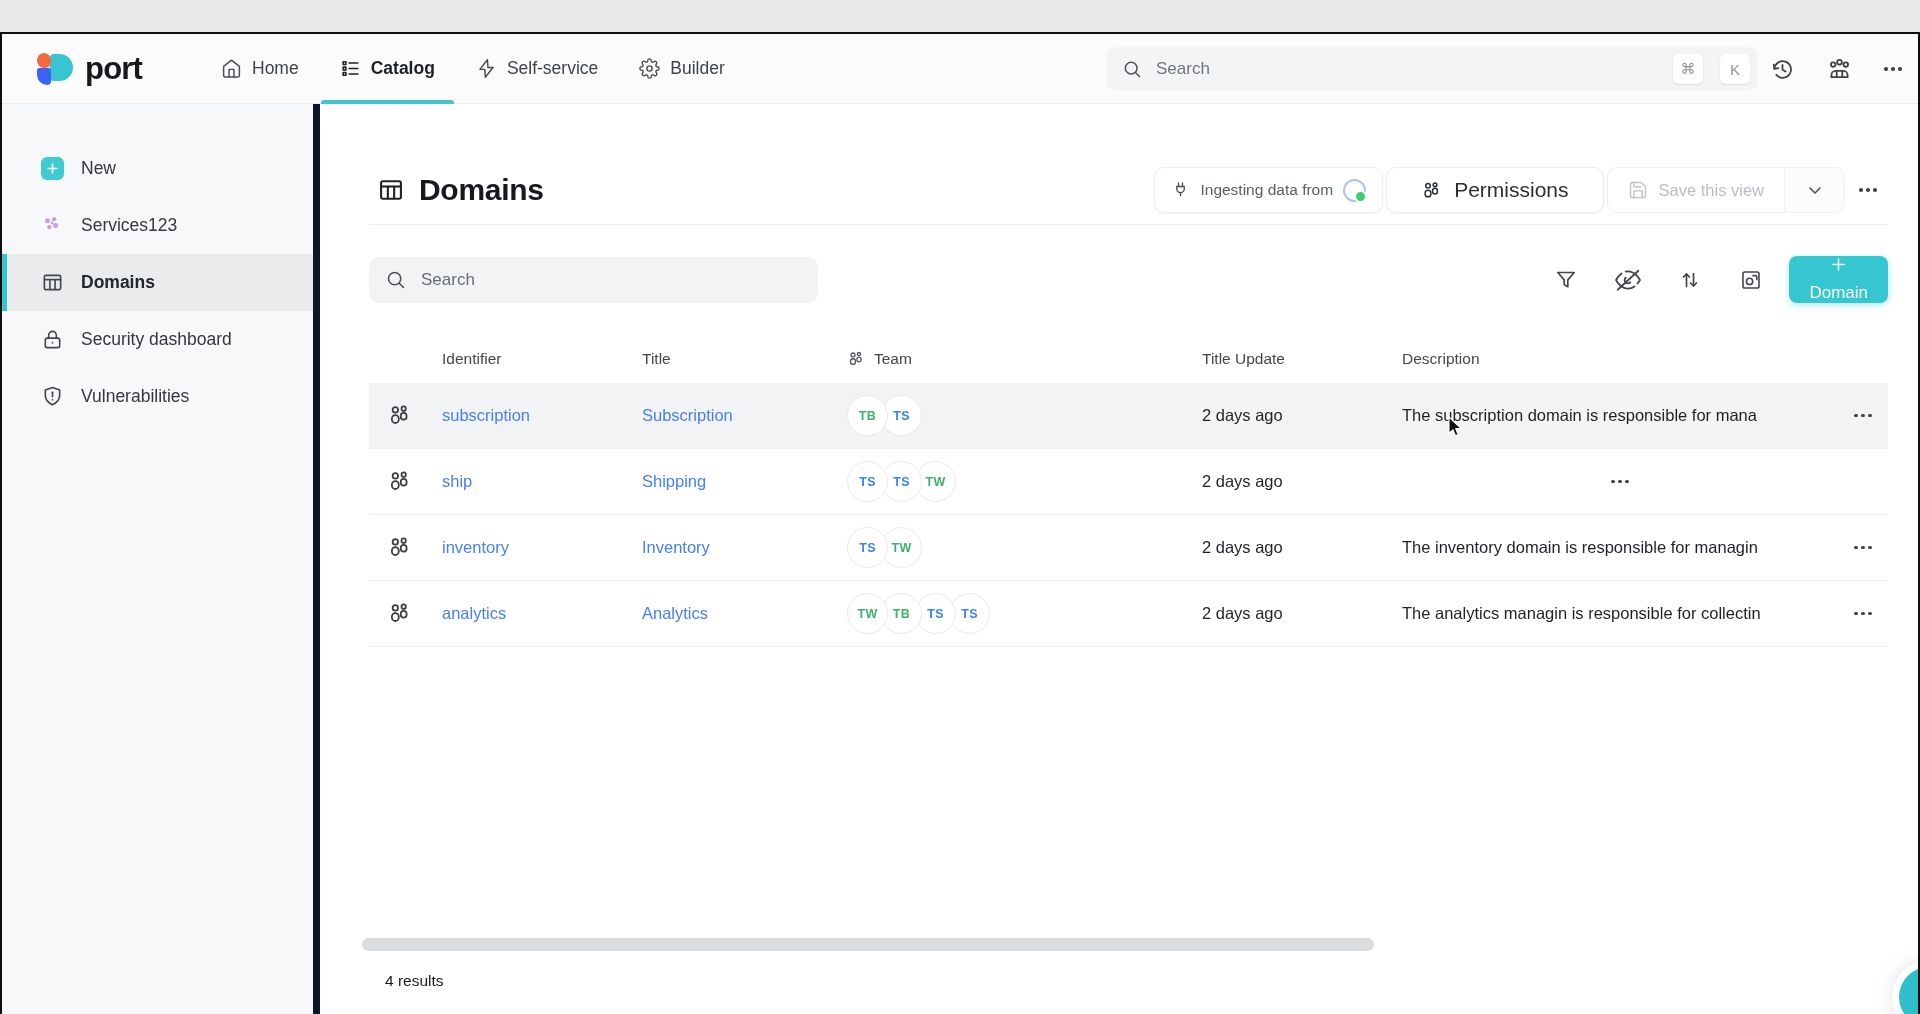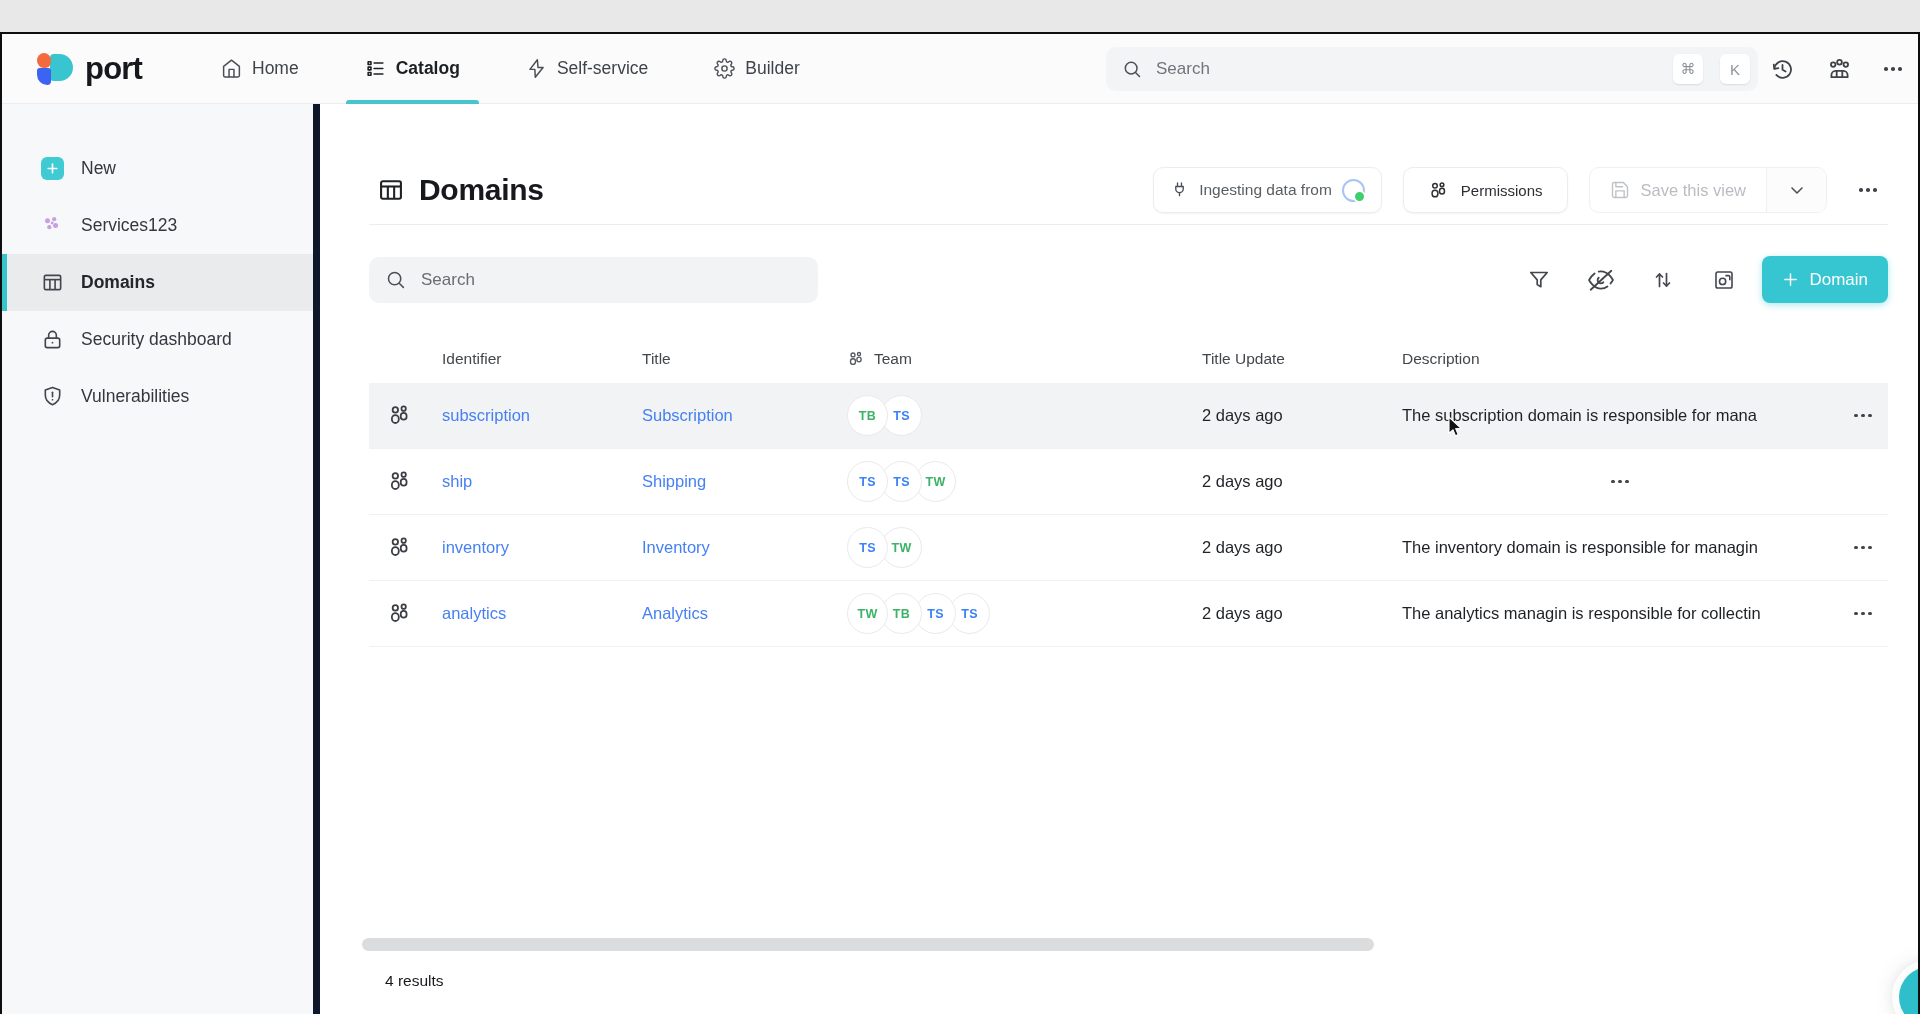--- a/index.html
+++ b/index.html
@@ -8,21 +8,21 @@
   .frame{position:relative;width:1920px;height:1014px;background:#fff;border:2px solid #0e0e0e;border-bottom-width:5px;overflow:hidden;margin-top:32px;}
 
   
   .topbar{position:absolute;top:0;left:0;right:0;height:70px;background:#fbfbfc;border-bottom:1px solid #ededef;display:flex;align-items:center;z-index:6;}
   .brand{display:flex;align-items:center;gap:11px;margin-left:34px;width:178px;flex:none;}
   .mark{position:relative;width:38px;height:38px;flex:none;}
   .m-teal{position:absolute;right:1px;top:4px;width:23px;height:27px;background:#38c5d0;border-radius:4px 14px 14px 4px;}
   .m-orange{position:absolute;left:1px;top:3px;width:14px;height:15px;background:#f26a3d;border-radius:50% 50% 6px 50%;}
   .m-blue{position:absolute;left:1px;bottom:3px;width:14px;height:17px;background:#3d63f2;border-radius:3px 3px 4px 11px;}
   .brand-name{font-size:31px;font-weight:800;color:#15181c;letter-spacing:-0.8px;}
-  .nav{display:flex;gap:52px;height:70px;align-items:center;}
+  .nav{display:flex;gap:27px;height:70px;align-items:center;}
   .tab{position:relative;display:flex;align-items:center;gap:10px;height:70px;padding:0 7px;font-size:17.5px;color:#3f444a;cursor:pointer;}
   .tab svg{color:#4a4f55;}
   .tab.active{color:#1c2024;font-weight:700;}
   .tab.active svg{color:#1c2024;}
   .tab.active::after{content:"";position:absolute;left:-12px;right:-12px;bottom:0;height:4px;background:#46c5cd;border-radius:3px 3px 0 0;}
   .topsearch{position:absolute;left:1104px;top:13px;width:652px;height:44px;background:#f3f4f6;border-radius:10px;display:flex;align-items:center;gap:12px;padding:0 8px 0 16px;}
   .topsearch svg{color:#4c5157;flex:none;}
   .topsearch input{flex:1;border:none;background:transparent;outline:none;font-size:17px;color:#2b2f34;font-family:inherit;}
   .topsearch input::placeholder{color:#70757b;}
   .key{width:30px;height:30px;background:#fff;border-radius:6px;display:flex;align-items:center;justify-content:center;font-size:15px;color:#8f9499;box-shadow:0 1px 2px rgba(0,0,0,.10);flex:none;}
@@ -38,41 +38,41 @@
   .side-item .sicon{width:24px;height:24px;color:#43474d;display:flex;align-items:center;justify-content:center;flex:none;}
   .side-item.active{background:#e9ebec;color:#23272b;font-weight:600;}
   .side-item.active::before{content:"";position:absolute;left:0;top:0;bottom:0;width:5px;background:#36c4cf;}
   .new-ico{width:23px;height:23px;background:#3fcad4;border-radius:6px;color:#fff;display:flex;align-items:center;justify-content:center;}
 
   
   .main{position:absolute;left:318px;top:70px;right:0;bottom:0;background:#fff;overflow:hidden;}
   .title-row{margin:63px 30px 0 49px;height:46px;display:flex;align-items:center;justify-content:space-between;}
   .page-title{display:flex;align-items:center;gap:14px;margin-left:8px;font-size:30px;font-weight:800;color:#17191d;letter-spacing:-0.3px;}
   .page-title svg{color:#1f2327;}
-  .actions{display:flex;align-items:center;gap:21px;}
+  .actions{display:flex;align-items:center;gap:3px;}
   .btn{height:46px;display:flex;align-items:center;gap:10px;background:#fff;border:1px solid #ebedef;border-radius:10px;padding:0 16px;font-size:15.5px;color:#595e63;box-shadow:0 1px 2px rgba(16,24,40,.05);cursor:pointer;font-family:inherit;}
   .btn svg{color:#4a4f55;}
-  .btn.permissions{font-size:15px;color:#2b2f34;gap:12px;padding:0 24px;}
+  .btn.permissions{font-size:21px;color:#2b2f34;gap:12px;padding:0 34px;}
   .btn.permissions svg{color:#2b2f34;}
   .ring{position:relative;width:23px;height:23px;border:2px solid #a8c4f4;border-radius:50%;flex:none;}
   .ring::after{content:"";position:absolute;right:-3px;bottom:-3px;width:9px;height:9px;background:#3ed06e;border:2px solid #fff;border-radius:50%;}
   .save-group{display:flex;align-items:stretch;height:46px;border:1px solid #eff0f2;border-radius:10px;overflow:hidden;background:#fff;}
   .save-main{display:flex;align-items:center;gap:11px;padding:0 20px;color:#b9bdc2;font-size:16.5px;cursor:default;}
   .save-main svg{color:#bfc3c7;}
   .save-caret{display:flex;align-items:center;justify-content:center;width:60px;border-left:1px solid #eff0f2;color:#4a4f55;cursor:pointer;background:#fcfcfd;}
   .more-btn{display:flex;align-items:center;justify-content:center;width:40px;height:46px;cursor:pointer;}
   .hr{height:1px;background:#ededef;margin:11px 30px 0 49px;}
   .toolbar{margin:31px 30px 0 49px;display:flex;align-items:center;}
   .tsearch{width:449px;height:46px;background:#f2f3f5;border-radius:10px;display:flex;align-items:center;gap:13px;padding:0 16px;}
   .tsearch svg{color:#4c5157;flex:none;}
   .tsearch input{flex:1;border:none;background:transparent;outline:none;font-size:17px;color:#2b2f34;font-family:inherit;}
   .tsearch input::placeholder{color:#686d72;}
   .tool-strip{display:flex;align-items:center;gap:37px;margin-left:auto;}
   .tool-strip .tool-ic{color:#43474d;}
-  .domain-btn{height:47px;margin-left:26px;background:#35c6d1;border:none;border-radius:8px;color:#fff;display:flex;align-items:center;gap:10px;padding:0 20px;font-size:17px;font-family:inherit;box-shadow:0 2px 7px rgba(53,198,209,.4);cursor:pointer;}
+  .domain-btn{height:47px;margin-left:26px;background:#35c6d1;border:none;border-radius:8px;color:#fff;display:flex;align-items:center;gap:10px;padding:0 20px;font-size:17px;font-family:inherit;box-shadow:0 2px 7px rgba(53,198,209,.4);cursor:pointer;flex-direction:column;}
 
   
   .table{margin:32px 30px 0 49px;}
   .grid{display:grid;grid-template-columns:73px 200px 205px 355px 200px 1fr 50px;align-items:center;}
   .thead{height:48px;font-size:15.5px;color:#43474c;}
   .th-team{display:flex;gap:9px;align-items:center;}
   .th-team svg{color:#55595f;}
   .trow{height:66px;border-bottom:1px solid #f0f1f3;font-size:16.5px;color:#1f2227;cursor:default;}
   .trow.hl{background:#f2f3f4;}
   .c-entity{display:flex;padding-left:18px;color:#3a3e44;}

